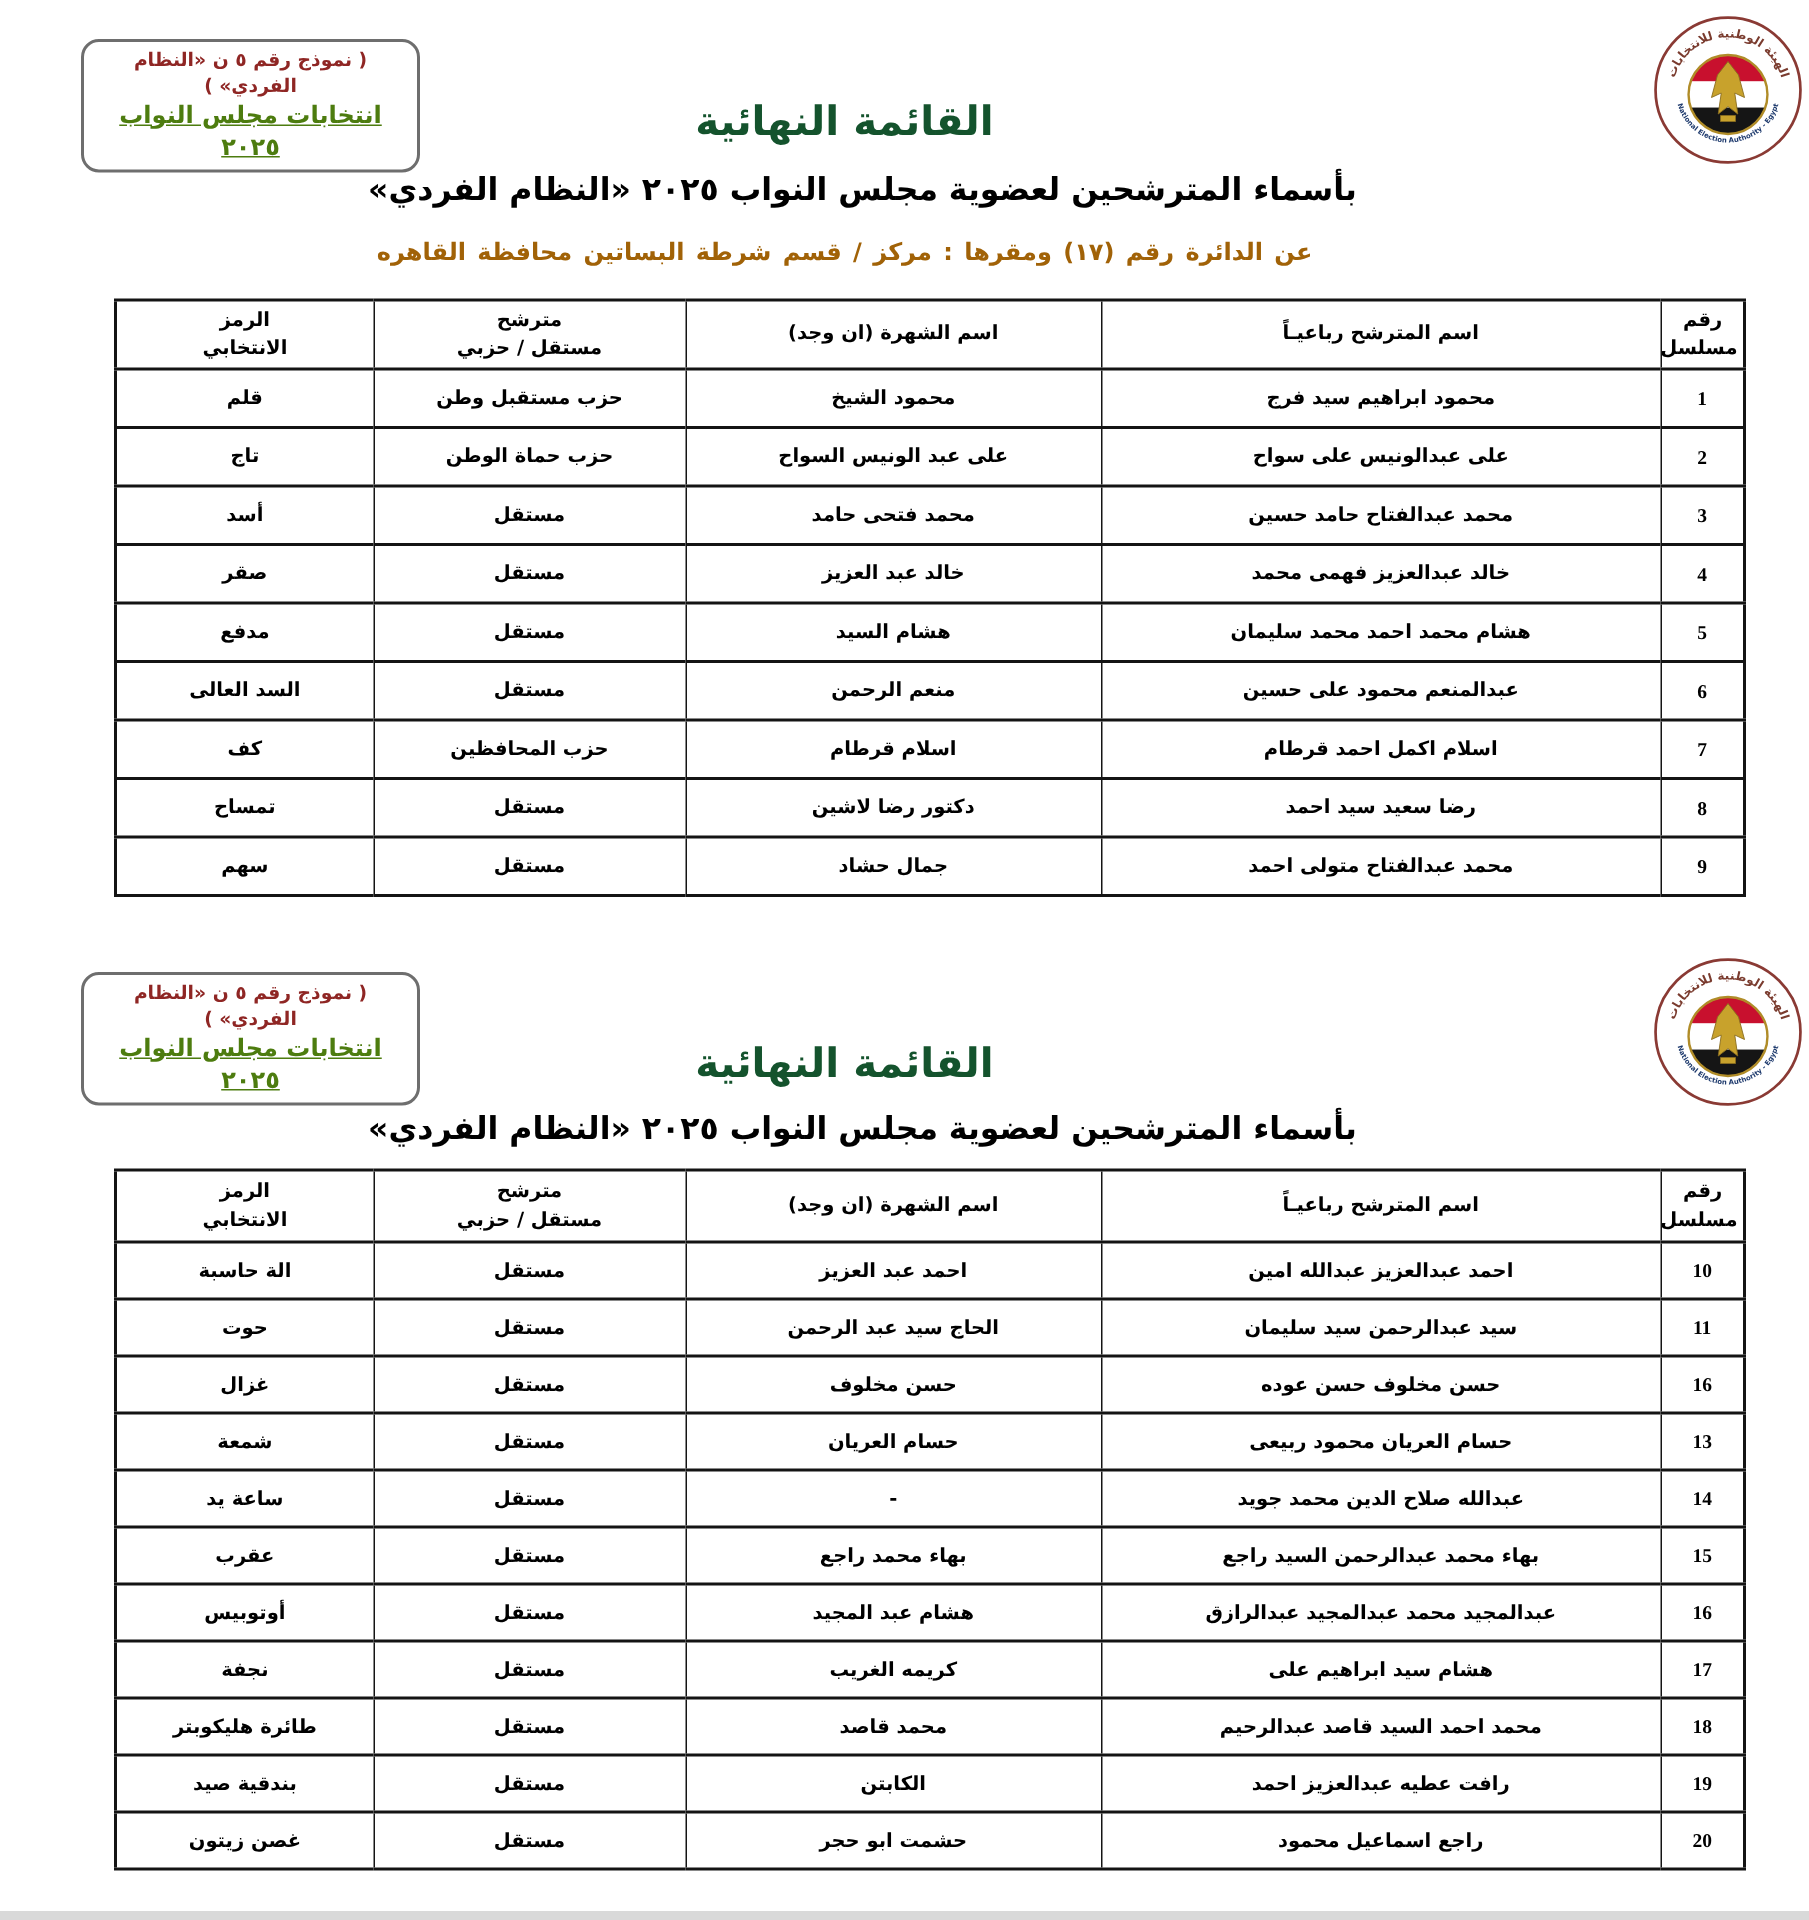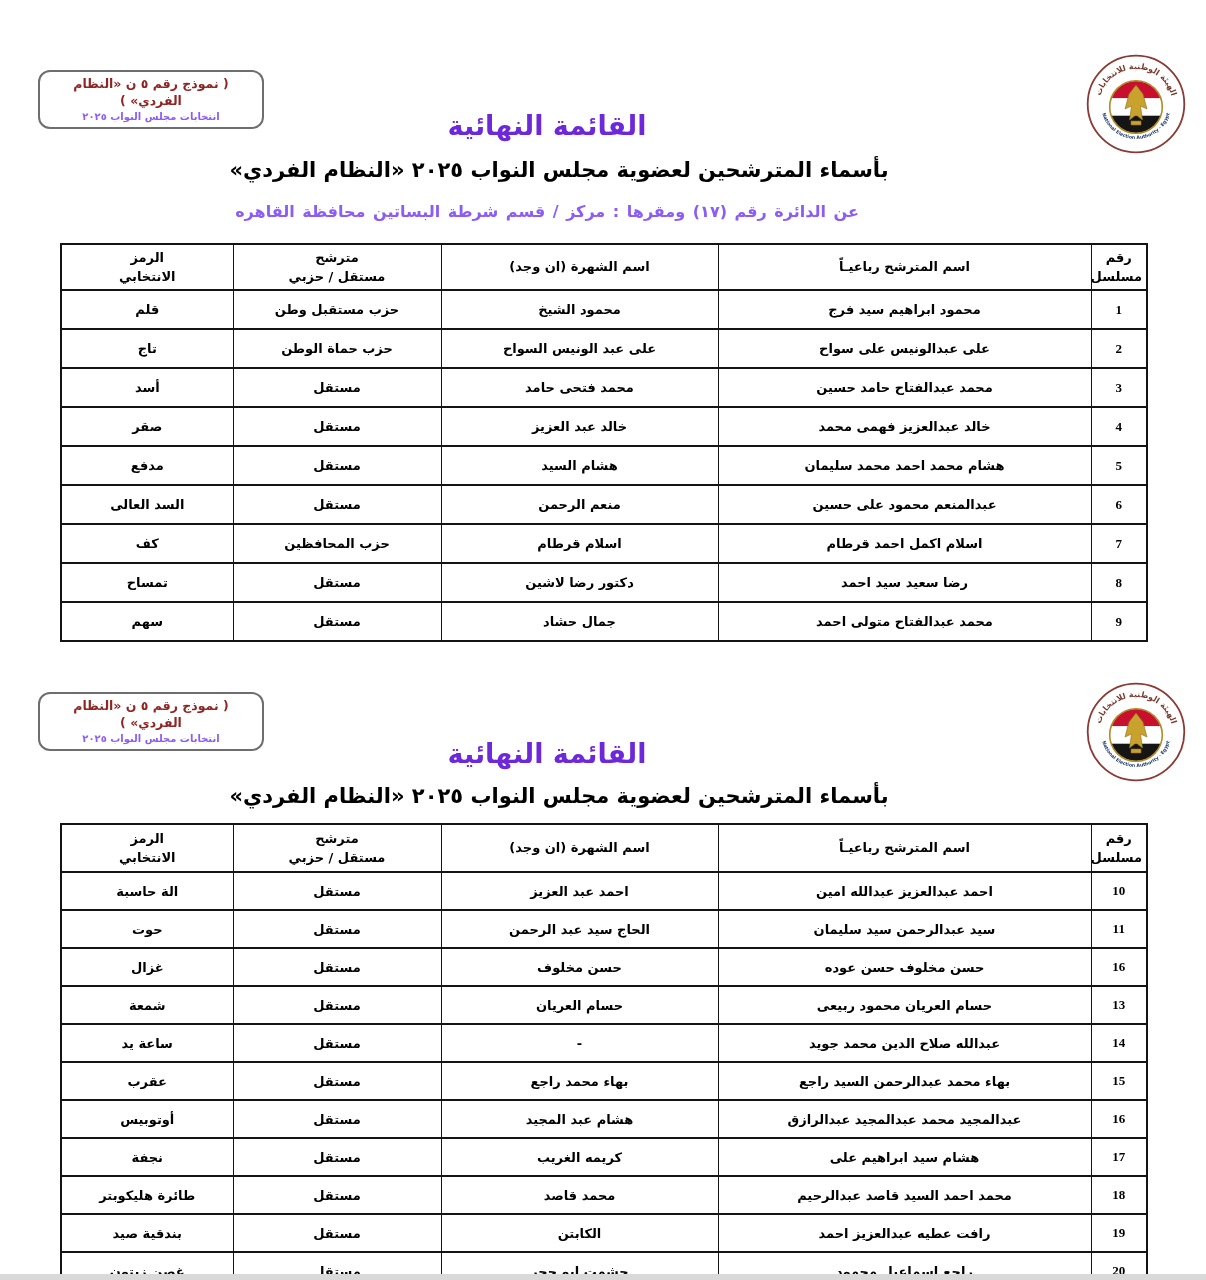--- a/index.html
+++ b/index.html
@@ -1,50 +1,50 @@
 <!DOCTYPE html>
 <html lang="ar"><head>
 <meta charset="utf-8">
 <style>
   html,body{margin:0;padding:0;}
   body{
     width:1206px;height:1280px;position:relative;background:#ffffff;
     font-family:"DejaVu Sans", sans-serif;color:#000;overflow:hidden;
   }
-  .sec{position:absolute;left:0;width:1094px;margin-top:44px;}
+  .sec{position:absolute;left:16px;width:1094px;}
   #sec1{top:0;height:622px;}
   #sec2{top:622px;height:658px;}
 
   .stamp{
     position:absolute;left:38px;top:26px;width:226px;box-sizing:border-box;
     border:2px solid #6e6e6e;border-radius:12px;padding:4px 8px;text-align:center;
     direction:rtl;background:#fff;
   }
   .stamp-l1{font-weight:bold;font-size:12.5px;color:#8f2624;line-height:1.35;}
-  .stamp-l2{font-weight:bold;font-size:10px;color:#8b5cf6;line-height:1.35;}
+  .stamp-l2{font-weight:bold;font-size:16px;color:#4d7c0f;line-height:1.35;text-decoration:underline;}
 
   .logo{position:absolute;left:1086px;width:100px;height:100px;}
   #sec1 .logo{top:10px;}
   #sec2 .logo{top:16px;}
 
   .title{
     position:absolute;left:0;width:100%;text-align:center;direction:rtl;
-    font-size:27px;font-weight:bold;color:#6d28d9;
+    font-size:27px;font-weight:bold;color:#14532d;
   }
   #sec1 .title{top:66px;}
   #sec2 .title{top:72px;}
   .subtitle{
     position:absolute;left:0;width:100%;text-align:center;direction:rtl;
     font-size:21px;font-weight:bold;color:#000;padding-left:12px;
   }
   #sec1 .subtitle{top:114px;}
   #sec2 .subtitle{top:118px;}
   .district{
     position:absolute;left:0;width:100%;text-align:center;direction:rtl;
-    font-size:16px;font-weight:bold;color:#8b5cf6;top:158px;word-spacing:2px;
+    font-size:16px;font-weight:bold;color:#a16207;top:158px;word-spacing:2px;
   }
 
   table.cand{
     position:absolute;left:60px;width:1086px;border-collapse:collapse;
     direction:rtl;table-layout:fixed;background:#fff;
   }
   #sec1 table.cand{top:199px;}
   #sec2 table.cand{top:157px;}
   table.cand th,table.cand td{
     border:2px solid #141414;border-left-width:1.4px;border-right-width:1.4px;

